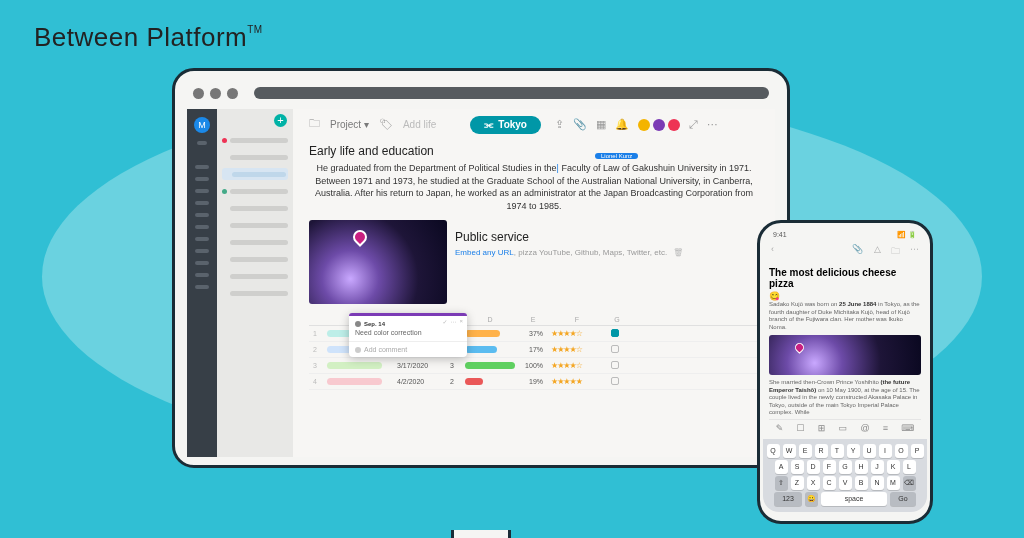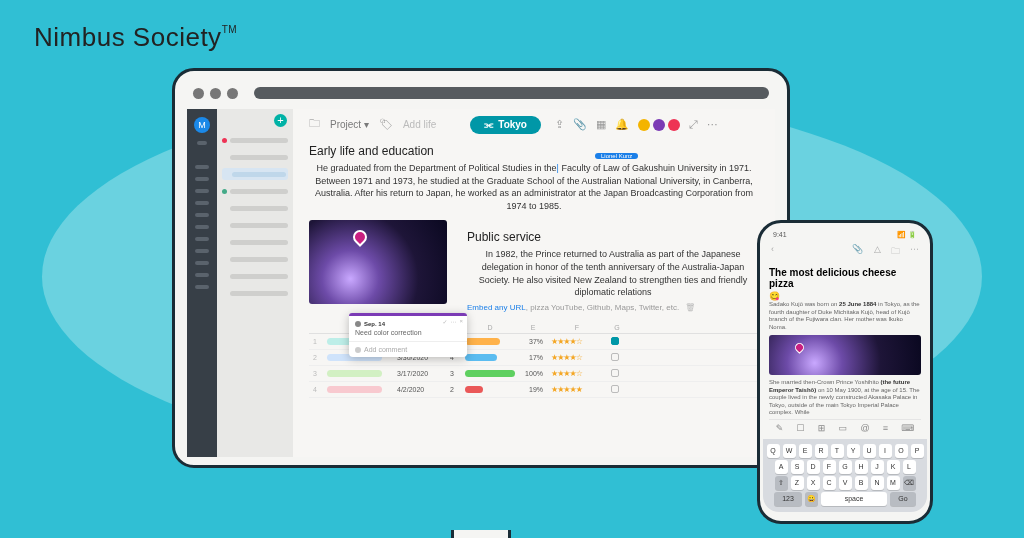--- a/index.html
+++ b/index.html
@@ -34,21 +34,21 @@
   .topbar .folder-icon{color:#888;font-size:11px;}
   .topbar .share{background:#0097a7;color:white;border-radius:12px;padding:3px 14px;font-size:10px;display:flex;align-items:center;gap:5px;font-weight:600;}
   .topbar .ico{color:#999;font-size:11px;}
   .topbar-icons{display:flex;gap:9px;align-items:center;margin-left:4px;}
   .topbar .av{width:12px;height:12px;border-radius:50%;}
   h3{font-size:12px;font-weight:400;color:#222;margin:10px 0 4px 0;}
   .para{font-size:9px;line-height:1.4;color:#333;text-align:center;}
   .para .blue{color:#1b7fe8;}
   .cursor-tag{display:inline-block;background:#1b7fe8;color:white;border-radius:7px;padding:0 6px;font-size:6px;position:absolute;top:44px;left:302px;}
 
-  .row2{display:flex;gap:20px;margin-top:8px;}
+  .row2{display:flex;gap:8px;margin-top:8px;}
   .galaxy{width:138px;height:84px;border-radius:3px;position:relative;background:radial-gradient(circle at 30% 70%,#c9a8ff 0%,#6d4ba8 25%,#1e1538 60%,#0a0820 100%);}
   .galaxy .pin{position:absolute;left:44px;top:10px;width:14px;height:14px;border-radius:50% 50% 50% 0;transform:rotate(-45deg);background:#c92080;border:2px solid white;}
   .col{flex:1;}
   .embed{font-size:8px;color:#999;margin-top:4px;}
   .embed .b{color:#1b7fe8;text-align:right;}
 
   
   .comment{position:absolute;left:56px;top:204px;width:118px;background:#fff;border-radius:4px;box-shadow:0 2px 10px rgba(0,0,0,0.25);font-size:7px;z-index:5;}
   .comment .hdr{height:3px;background:#7b3bb5;border-radius:4px 4px 0 0;}
   .comment .body{padding:5px 6px;color:#666;}
@@ -87,21 +87,21 @@
   .key.wide{width:28px;}
   .key.space{width:66px;}
   .key.go{width:26px;background:#b8bcc2;}
 </style>
 </head>
 <body>
 
 <div class="bg-ellipse"></div>
 
 <div class="brand">
-  <span>Nimbus Society</span><span class="tm">TM</span>
+  <span>Between Platform</span><span class="tm">TM</span>
 </div>
 
 <div class="monitor">
   <div class="monitor-body">
 
     <div class="titlebar">
       <span class="dot"></span>
       <span class="dot"></span>
       <span class="dot"></span>
       <div class="urlbar"></div>
@@ -200,21 +200,20 @@
         <p class="para">
           <span>He graduated from the Department of Political Studies in the</span><span class="blue">|</span><span> Faculty of Law of Gakushuin University in 1971. Between 1971 and 1973, he studied at the Graduate School of the Australian National University, in Canberra, Australia. After his return to Japan, he worked as an administrator at the Japan Broadcasting Corporation from 1974 to 1985.</span>
         </p>
 
         <div class="row2">
           <div class="galaxy">
             <div class="pin"></div>
           </div>
           <div class="col">
             <h3>Public service</h3>
-            <p class="para">In 1982, the Prince returned to Australia as part of the Japanese delegation in honor of the tenth anniversary of the Australia-Japan Society. He also visited New Zealand to strengthen ties and friendly diplomatic relations</p>
             <p class="embed">
               <span class="b">Embed any URL</span><span>, pizza YouTube, Github, Maps, Twitter, etc.</span>
               <span style="margin-left:4px;color:#bbb">🗑</span>
             </p>
           </div>
         </div>
 
         <div class="tbl">
           <div class="thead">
             <div class="th w-idx"></div>

